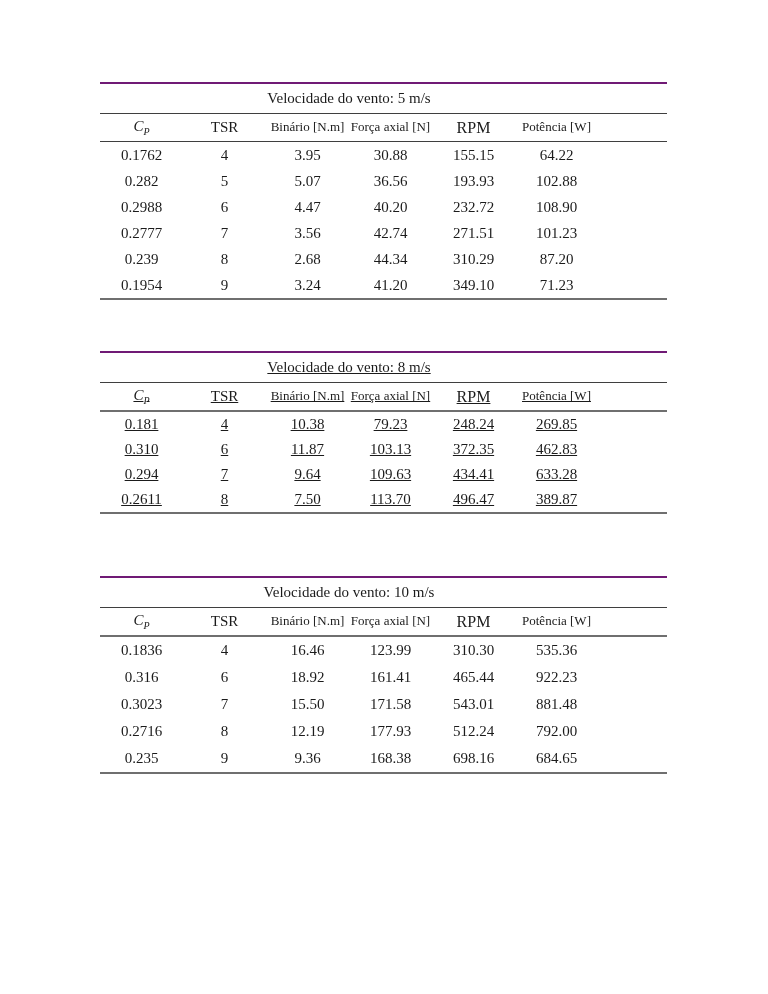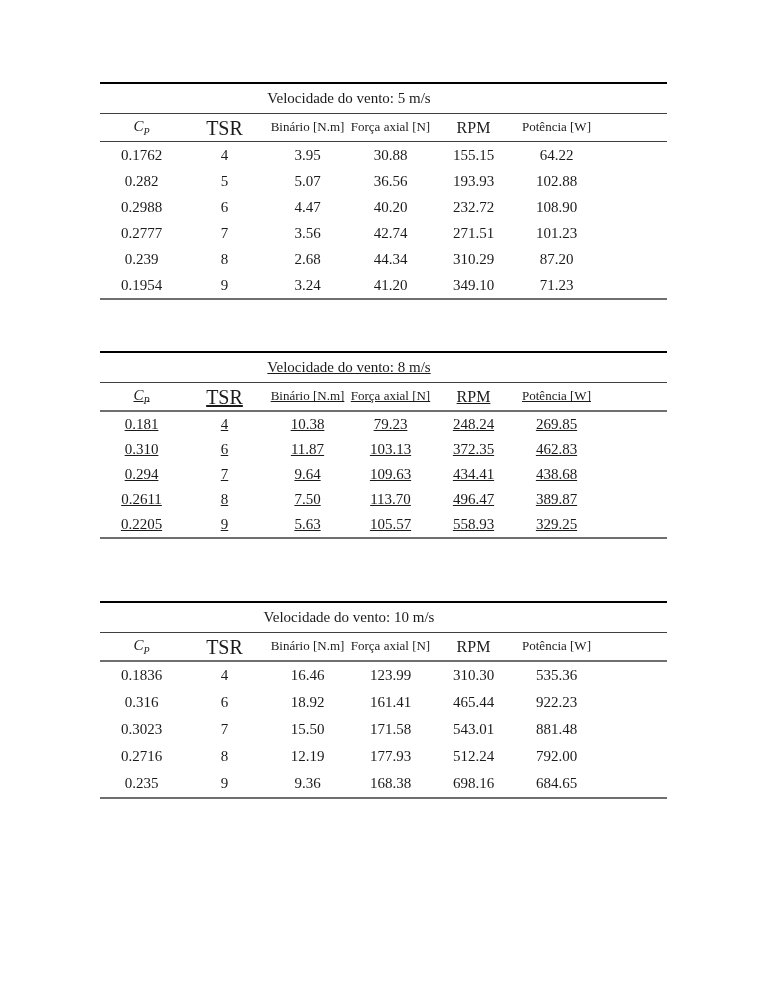--- a/index.html
+++ b/index.html
@@ -32,21 +32,21 @@
   td {
     text-align: center;
     vertical-align: middle;
     padding: 0;
     font-size: 15px;
     line-height: 1.1;
     white-space: nowrap;
   }
   tr.title-row td {
     height: 29px;
-    border-top: 2px solid #000000;
+    border-top: 2px solid #701a75;
     border-bottom: 1px solid #3f3f3f;
   }
   td.title-cell { font-size: 15px; }
   tr.header-row td {
     height: 27px;
     border-bottom: 1px solid #3f3f3f;
   }
   tbody td { height: 26px; }
   tbody tr:last-child td { border-bottom: 2px solid #6f6f6f; }
 
@@ -54,21 +54,21 @@
   table.rule-thick tr.header-row td { border-bottom: 2px solid #6f6f6f; }
 
   table.t1 { margin-bottom: 51px; }
   table.t2 { margin-bottom: 62px; text-decoration: underline; }
   table.t2 tbody td { height: 25px; }
   table.t3 tbody td { height: 27px; }
 
   
   td.h-cp { font-style: italic; font-size: 15px; }
   td.h-cp sub { font-size: 10px; font-style: italic; }
-  td.h-tsr { font-size: 20px; }
+  td.h-tsr { font-size: 15px; }
   td.h-rpm { font-size: 16px; }
   td.h-binario, td.h-forca, td.h-potencia { font-size: 13px; }
 </style>
 </head>
 <body>
 
 <div id="tables-container">
   <table class="data-table t1">
     <colgroup>
       <col class="c">
@@ -195,39 +195,30 @@
           <td>372.35</td>
           <td>462.83</td>
           <td></td>
         </tr>
         <tr>
           <td>0.294</td>
           <td>7</td>
           <td>9.64</td>
           <td>109.63</td>
           <td>434.41</td>
-          <td>438.68</td>
+          <td>633.28</td>
           <td></td>
         </tr>
         <tr>
           <td>0.2611</td>
           <td>8</td>
           <td>7.50</td>
           <td>113.70</td>
           <td>496.47</td>
           <td>389.87</td>
-          <td></td>
-        </tr>
-        <tr>
-          <td>0.2205</td>
-          <td>9</td>
-          <td>5.63</td>
-          <td>105.57</td>
-          <td>558.93</td>
-          <td>329.25</td>
           <td></td>
         </tr>
       </tbody>
   </table>
 
   <table class="data-table t3 rule-thick">
     <colgroup>
       <col class="c">
         <col class="c">
         <col class="c">

